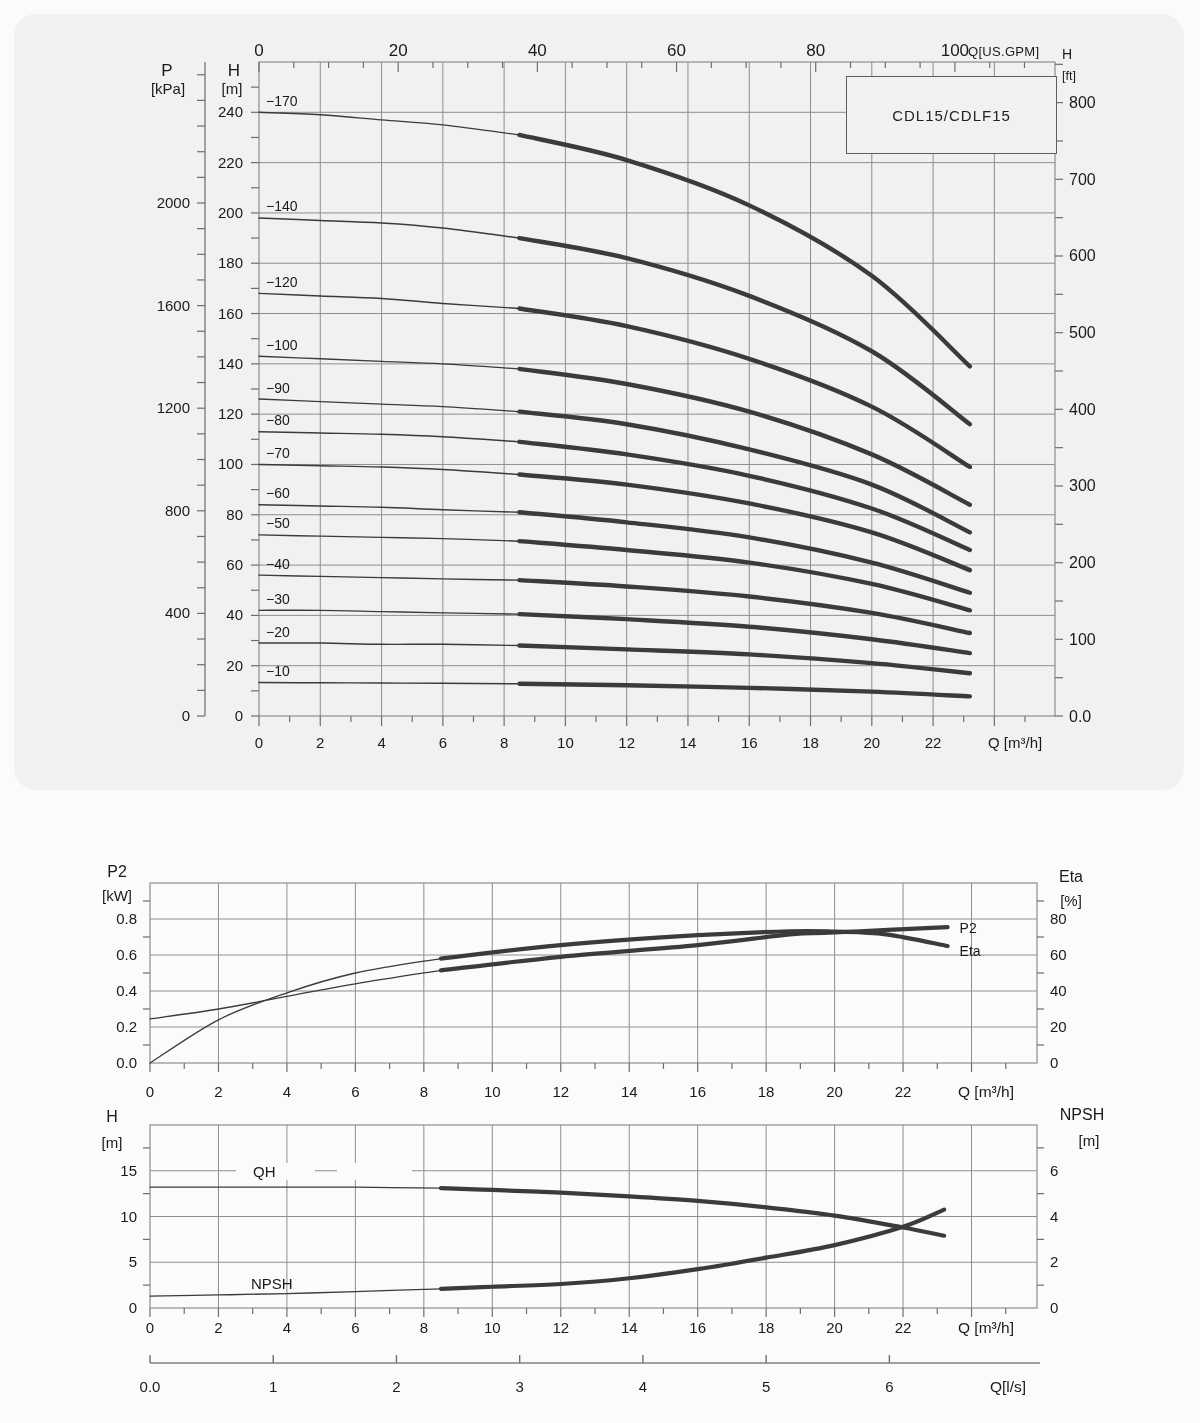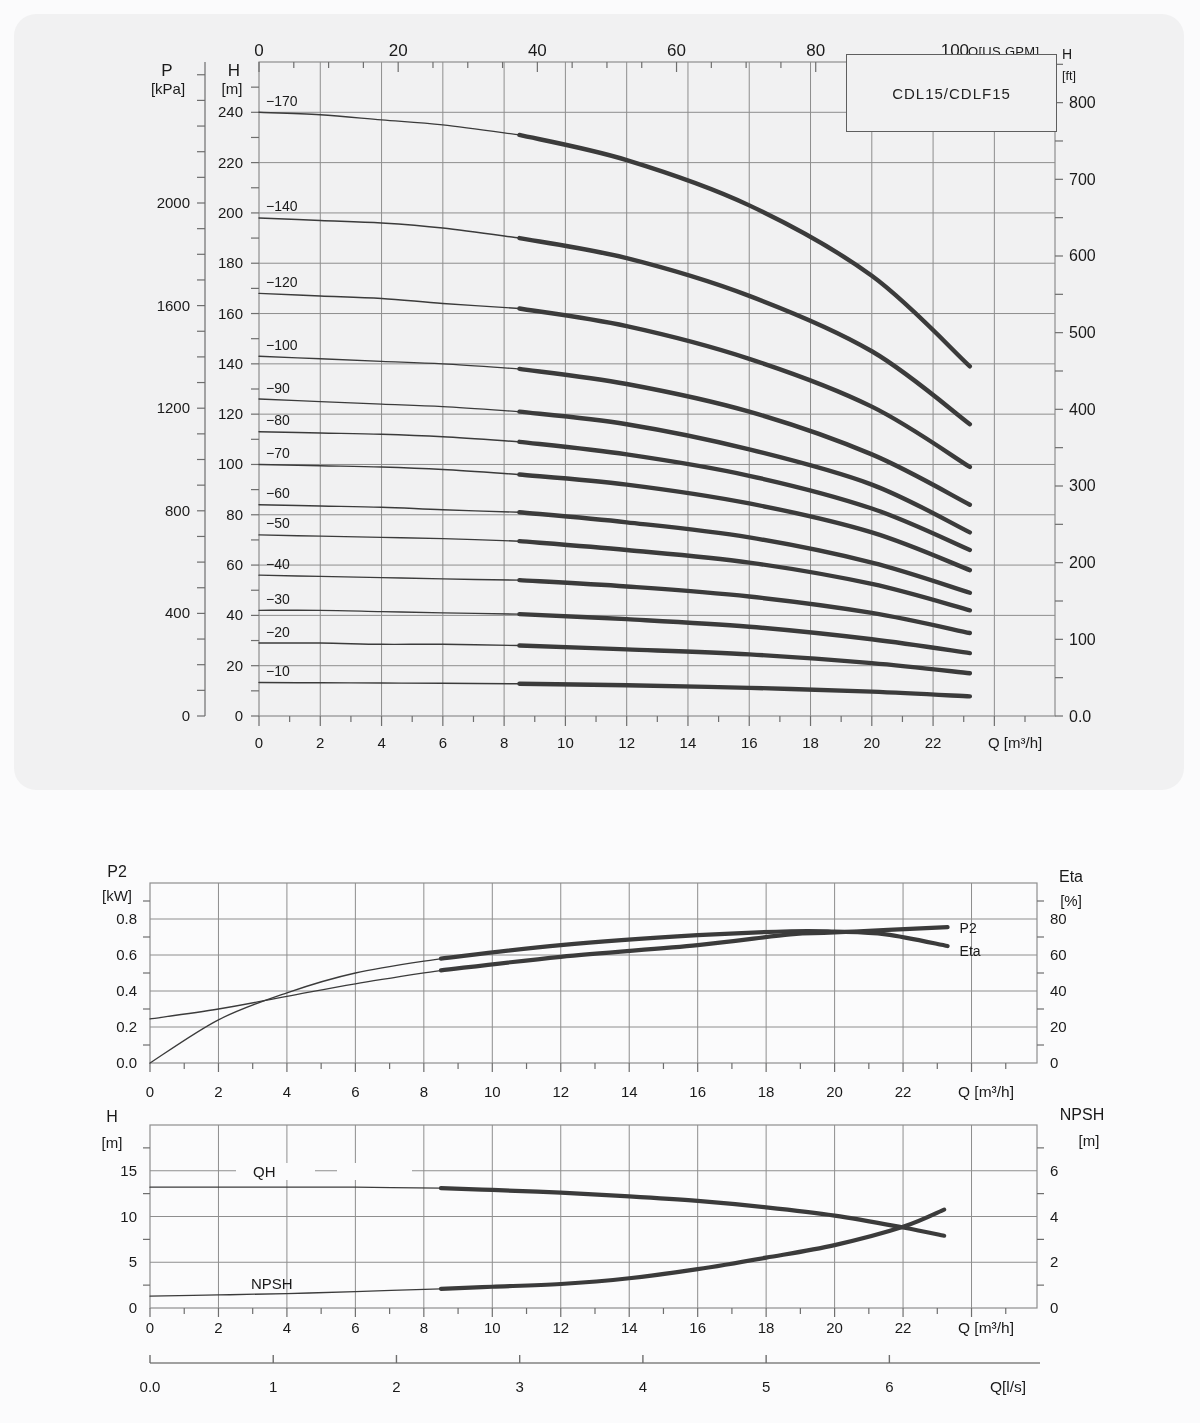--- a/index.html
+++ b/index.html
@@ -8,21 +8,21 @@
     background:#fbfbfc;
     font-family:"Liberation Sans", sans-serif;
     color:#1a1a1a;
   }
   .panel{
     position:absolute;left:14px;top:14px;width:1170px;height:776px;
     background:#f1f1f2;border-radius:22px;
   }
   svg{position:absolute;left:0;top:0;}
   .model-box{
-    position:absolute;left:846px;top:54px;width:209px;height:76px;
+    position:absolute;left:846px;top:76px;width:209px;height:76px;
     background:#f1f1f2;border:1.5px solid #5f5f5f;
     display:flex;align-items:center;justify-content:center;
     font-size:15px;letter-spacing:1px;color:#222;
   }
 </style>
 </head>
 <body>
 
 <div class="panel"></div>
 

